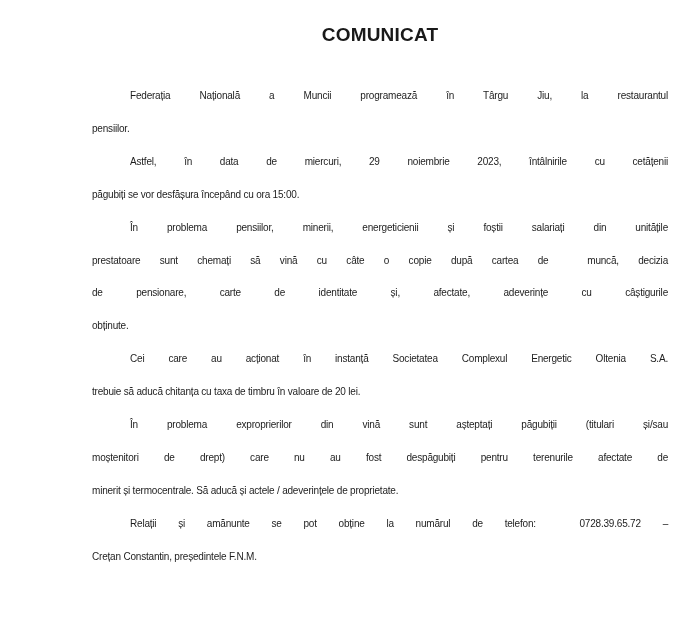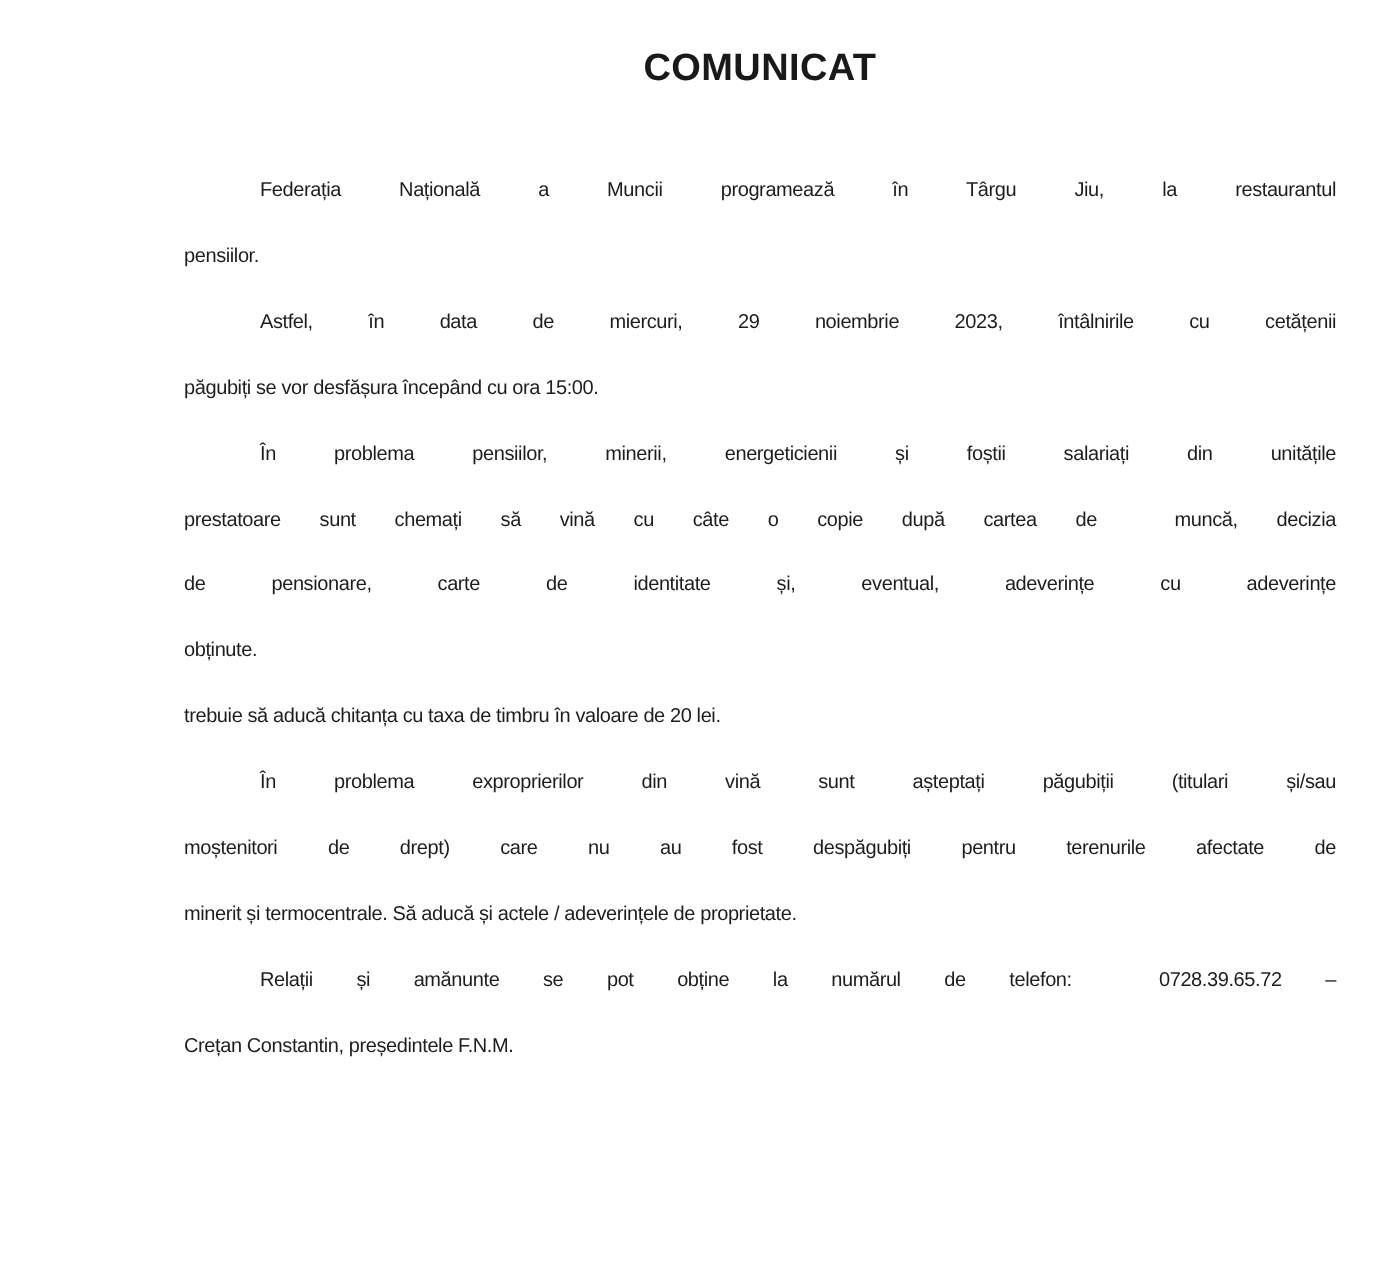--- a/index.html
+++ b/index.html
@@ -56,25 +56,26 @@
     </div>
 
     <div class="paragraph">
       <div class="ln first">Astfel, în data de miercuri, 29 noiembrie 2023, întâlnirile cu cetățenii</div>
       <div class="ln last">păgubiți se vor desfășura începând cu ora 15:00.</div>
     </div>
 
     <div class="paragraph">
       <div class="ln first">În problema pensiilor, minerii, energeticienii și foștii salariați din unitățile</div>
       <div class="ln">prestatoare sunt chemați să vină cu câte o copie după cartea de &nbsp;muncă, decizia</div>
-      <div class="ln">de pensionare, carte de identitate și, eventual, adeverințe cu adeverințe</div>
+      <div class="ln">de pensionare, carte de identitate și, afectate, adeverințe cu câștigurile</div>
       <div class="ln last">obținute.</div>
     </div>
 
     <div class="paragraph">
+      <div class="ln first">Cei care au acționat în instanță Societatea Complexul Energetic Oltenia S.A.</div>
       <div class="ln last">trebuie să aducă chitanța cu taxa de timbru în valoare de 20 lei.</div>
     </div>
 
     <div class="paragraph">
       <div class="ln first">În problema exproprierilor din vină sunt așteptați păgubiții (titulari și/sau</div>
       <div class="ln">moștenitori de drept) care nu au fost despăgubiți pentru terenurile afectate de</div>
       <div class="ln last">minerit și termocentrale. Să aducă și actele / adeverințele de proprietate.</div>
     </div>
 
     <div class="paragraph">

